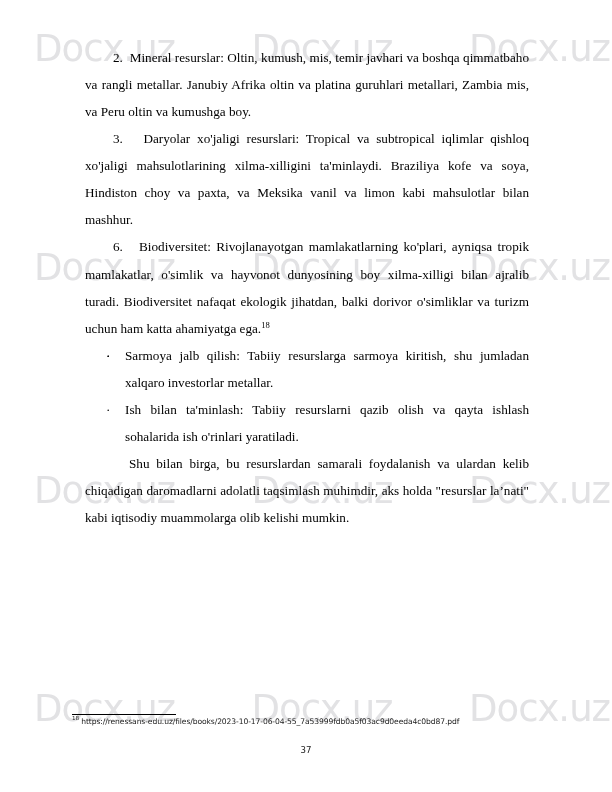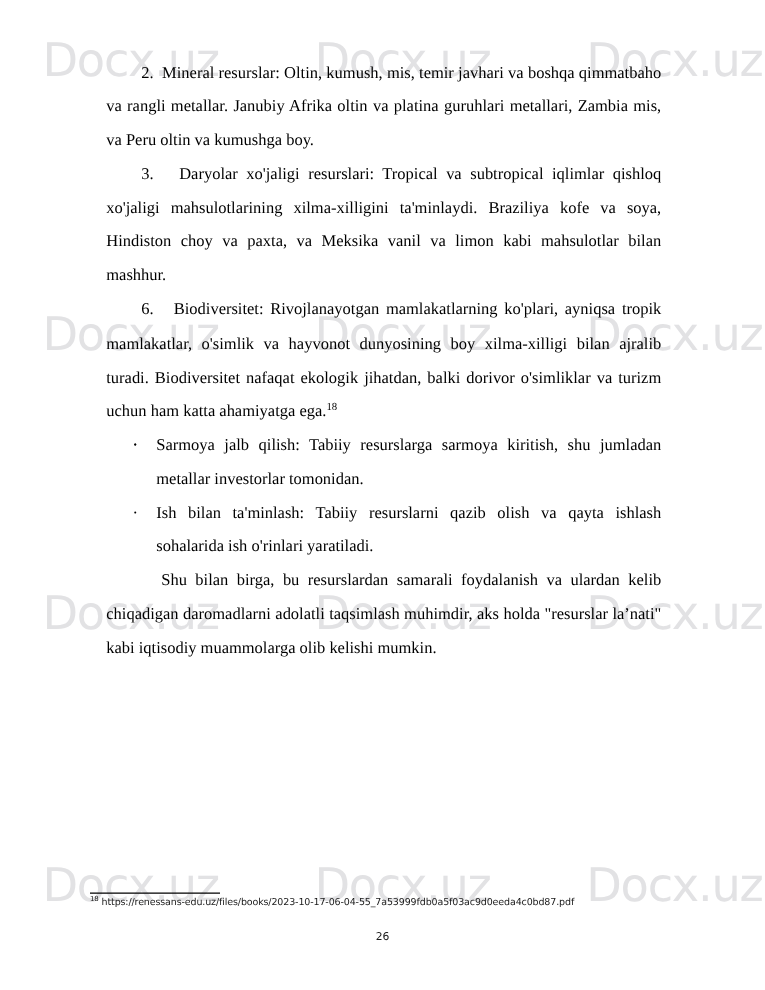--- a/index.html
+++ b/index.html
@@ -184,32 +184,32 @@
       <span class="num">6.</span><span>&nbsp;&nbsp;&nbsp;</span><span>Biodiversitet: Rivojlanayotgan mamlakatlarning ko'plari, ayniqsa tropik mamlakatlar, o'simlik va hayvonot dunyosining boy xilma-xilligi bilan ajralib turadi. Biodiversitet nafaqat ekologik jihatdan, balki dorivor o'simliklar va turizm uchun ham katta ahamiyatga ega.</span><sup class="fn-ref">18</sup>
     </p>
 
 
     <ul class="bullets">
       <li>
         <span class="dot">·</span>
       </li>
       <li>
         <span class="dot">·</span>
-        <span>Sarmoya jalb qilish: Tabiiy resurslarga sarmoya kiritish, shu jumladan metallar investorlar tomonidan.</span>
+        <span>Sarmoya jalb qilish: Tabiiy resurslarga sarmoya kiritish, shu jumladan xalqaro investorlar metallar.</span>
       </li>
       <li>
         <span class="dot">·</span>
         <span>Ish bilan ta'minlash: Tabiiy resurslarni qazib olish va qayta ishlash sohalarida ish o'rinlari yaratiladi.</span>
       </li>
     </ul>
 
     <p class="body-par big-indent">Shu bilan birga, bu resurslardan samarali foydalanish va ulardan kelib chiqadigan daromadlarni adolatli taqsimlash muhimdir, aks holda "resurslar la’nati" kabi iqtisodiy muammolarga olib kelishi mumkin.</p>
 
   </div>
 
   <div class="footnote-area">
     <div class="fn-rule"></div>
     <div class="fn-text"><sup>18</sup><span>&nbsp;</span><span>https://renessans-edu.uz/files/books/2023-10-17-06-04-55_7a53999fdb0a5f03ac9d0eeda4c0bd87.pdf</span></div>
   </div>
 
-  <div class="page-number">26</div>
+  <div class="page-number">37</div>
 
 </div>
 
 </body></html>

